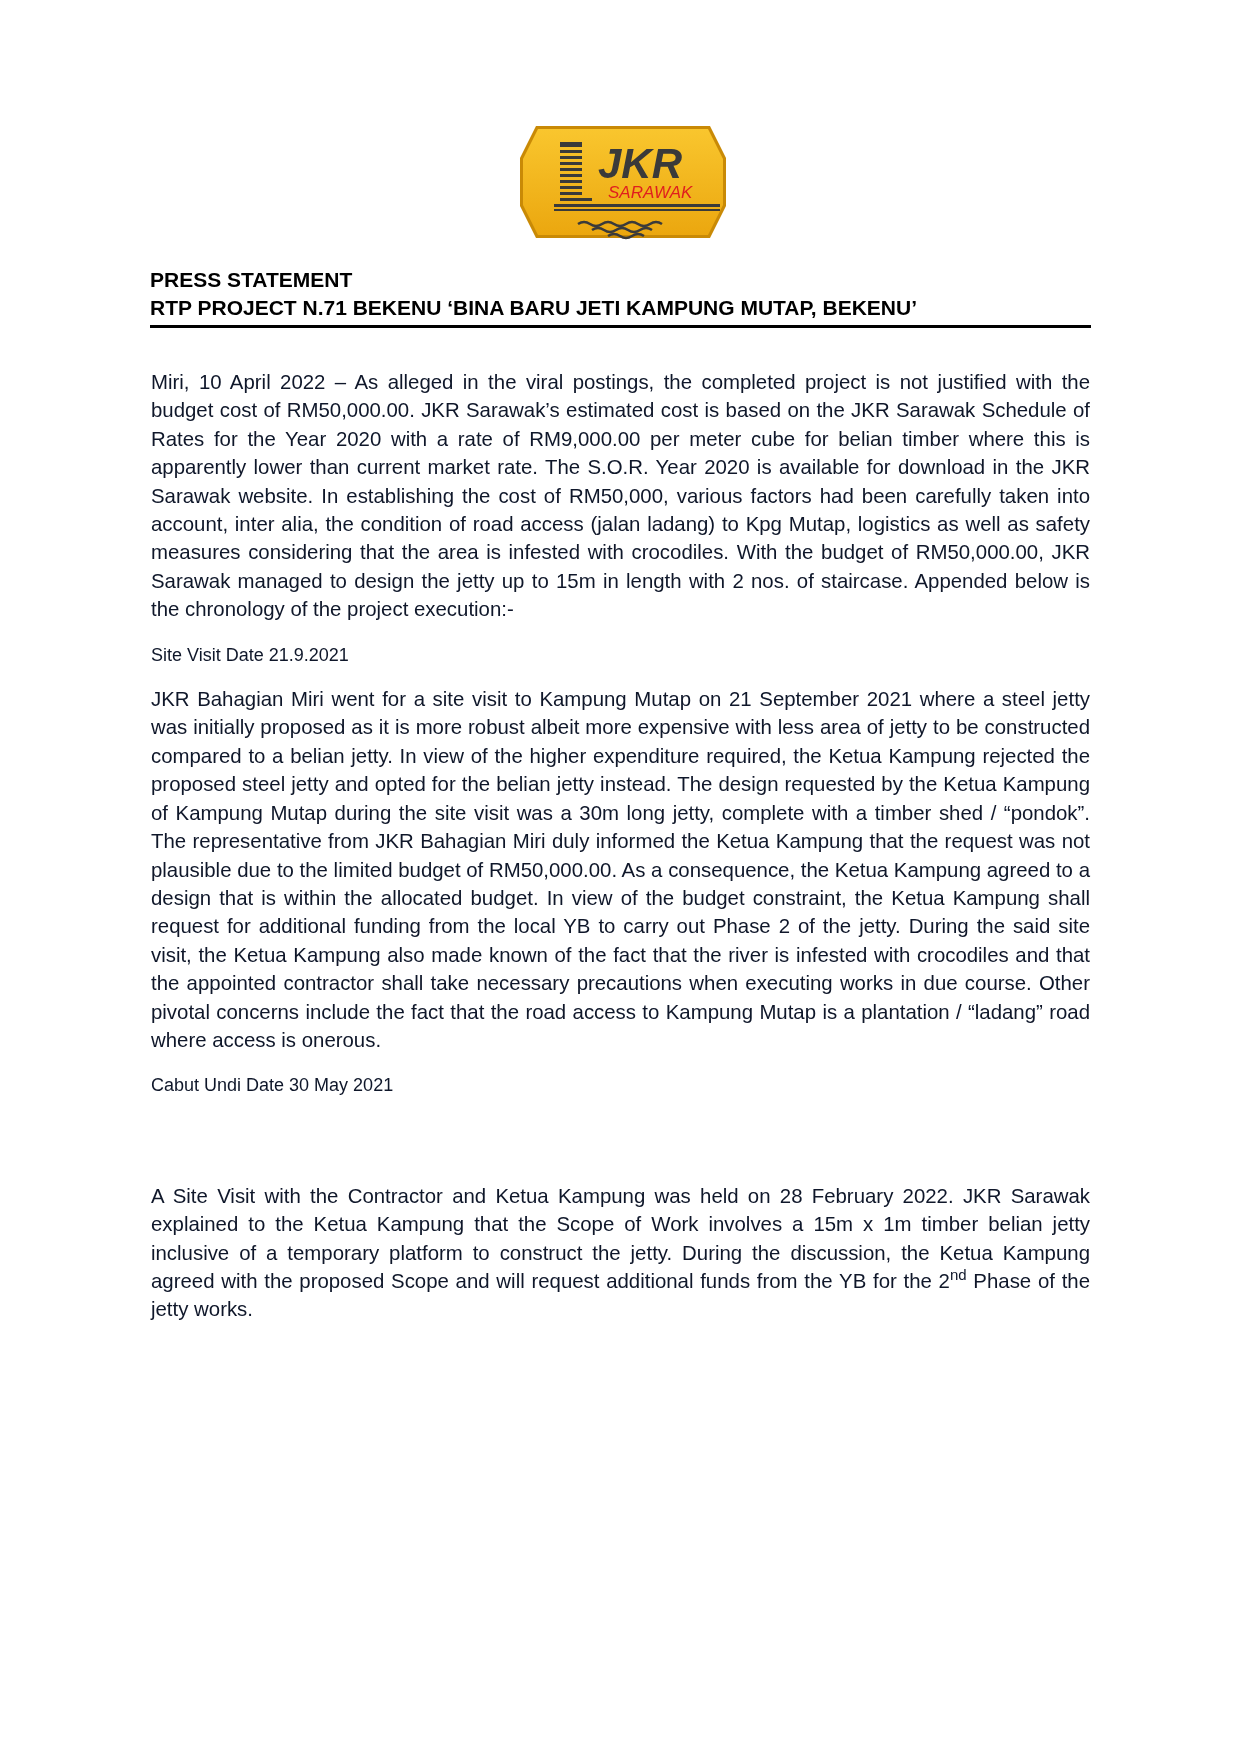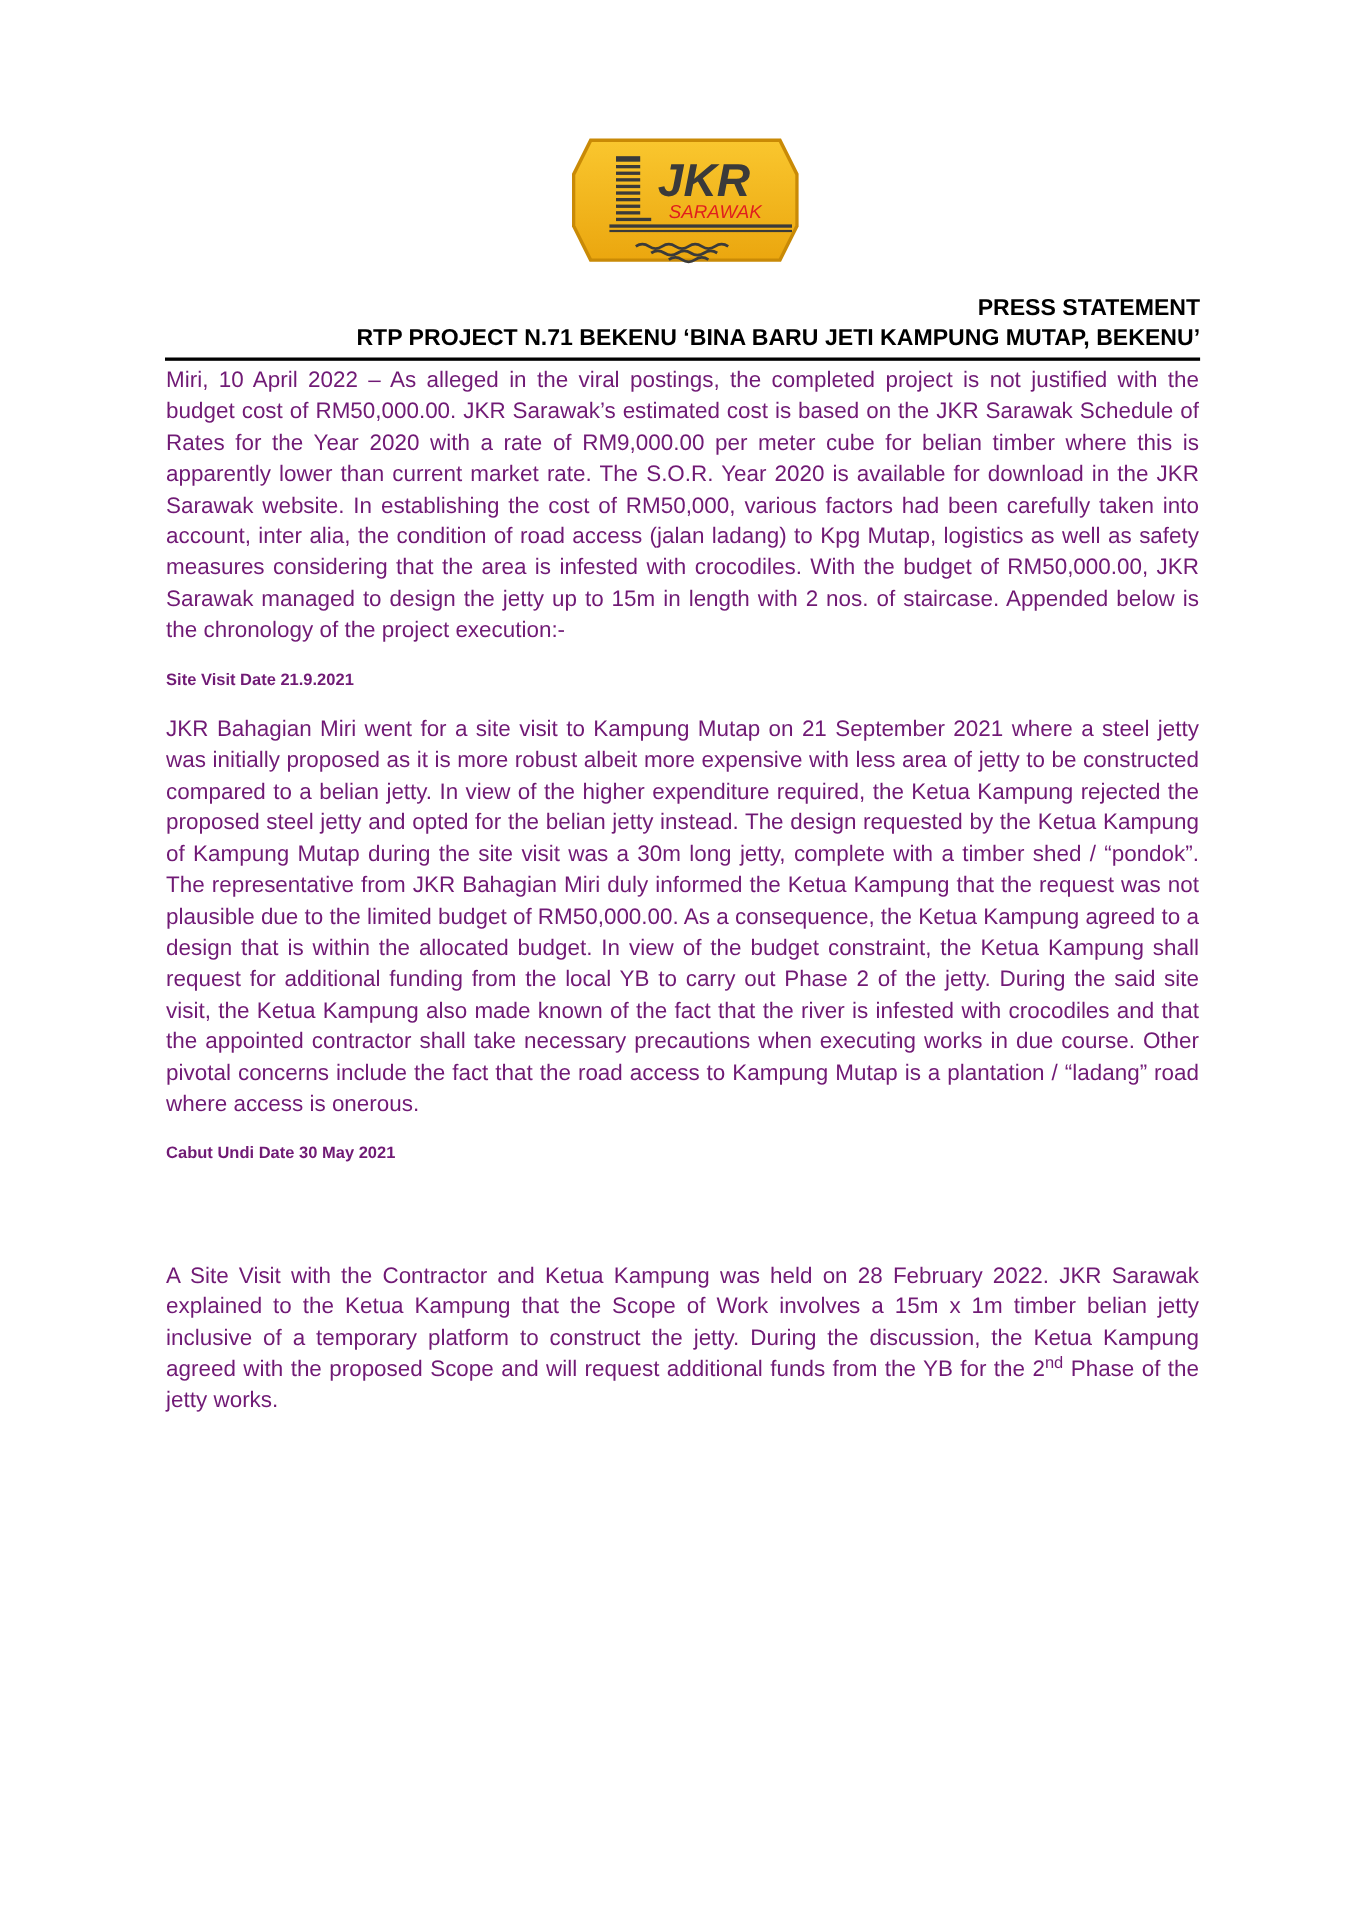--- a/index.html
+++ b/index.html
@@ -5,32 +5,32 @@
   html, body { margin: 0; padding: 0; background: #ffffff; }
   body { width: 1241px; height: 1754px; position: relative; overflow: hidden; }
   .page {
     position: absolute; left: 0; top: 0; width: 1241px; height: 1320px; background: #fff;
     font-family: "Liberation Sans", sans-serif; color: #111;
   }
   .logo {
     position: absolute; left: 516px; top: 120px; width: 214px; height: 124px;
   }
   .title-block {
-    position: absolute; left: 150px; width: 941px; top: 266px; text-align: right;
+    position: absolute; left: 150px; width: 941px; top: 266px; text-align: left;
     font-weight: bold; font-size: 21px; line-height: 28px; color: #000;
   }
   .rule {
     position: absolute; left: 150px; width: 941px; top: 325px; height: 3px; background: #000;
   }
   .body {
-    position: absolute; left: 151px; width: 939px; top: 332px;
-    font-size: 20.4px; line-height: 28.4px; color: #701a75;
+    position: absolute; left: 151px; width: 939px; top: 368px;
+    font-size: 20.4px; line-height: 28.4px; color: #0f172a;
   }
   .body p { margin: 0; text-align: justify; }
-  .body h3 { margin: 0; font-size: 15px; line-height: 28.4px; font-weight: bold; }
+  .body h3 { margin: 0; font-size: 18px; line-height: 28.4px; font-weight: normal; }
   .gap-h { height: 17px; }
   .gap-p { height: 16px; }
   sup { font-size: 15px; line-height: 0; vertical-align: super; }
 </style>
 </head>
 <body>
 
 <div class="page">
 
   <svg class="logo" viewBox="0 0 214 124" xmlns="http://www.w3.org/2000/svg">

